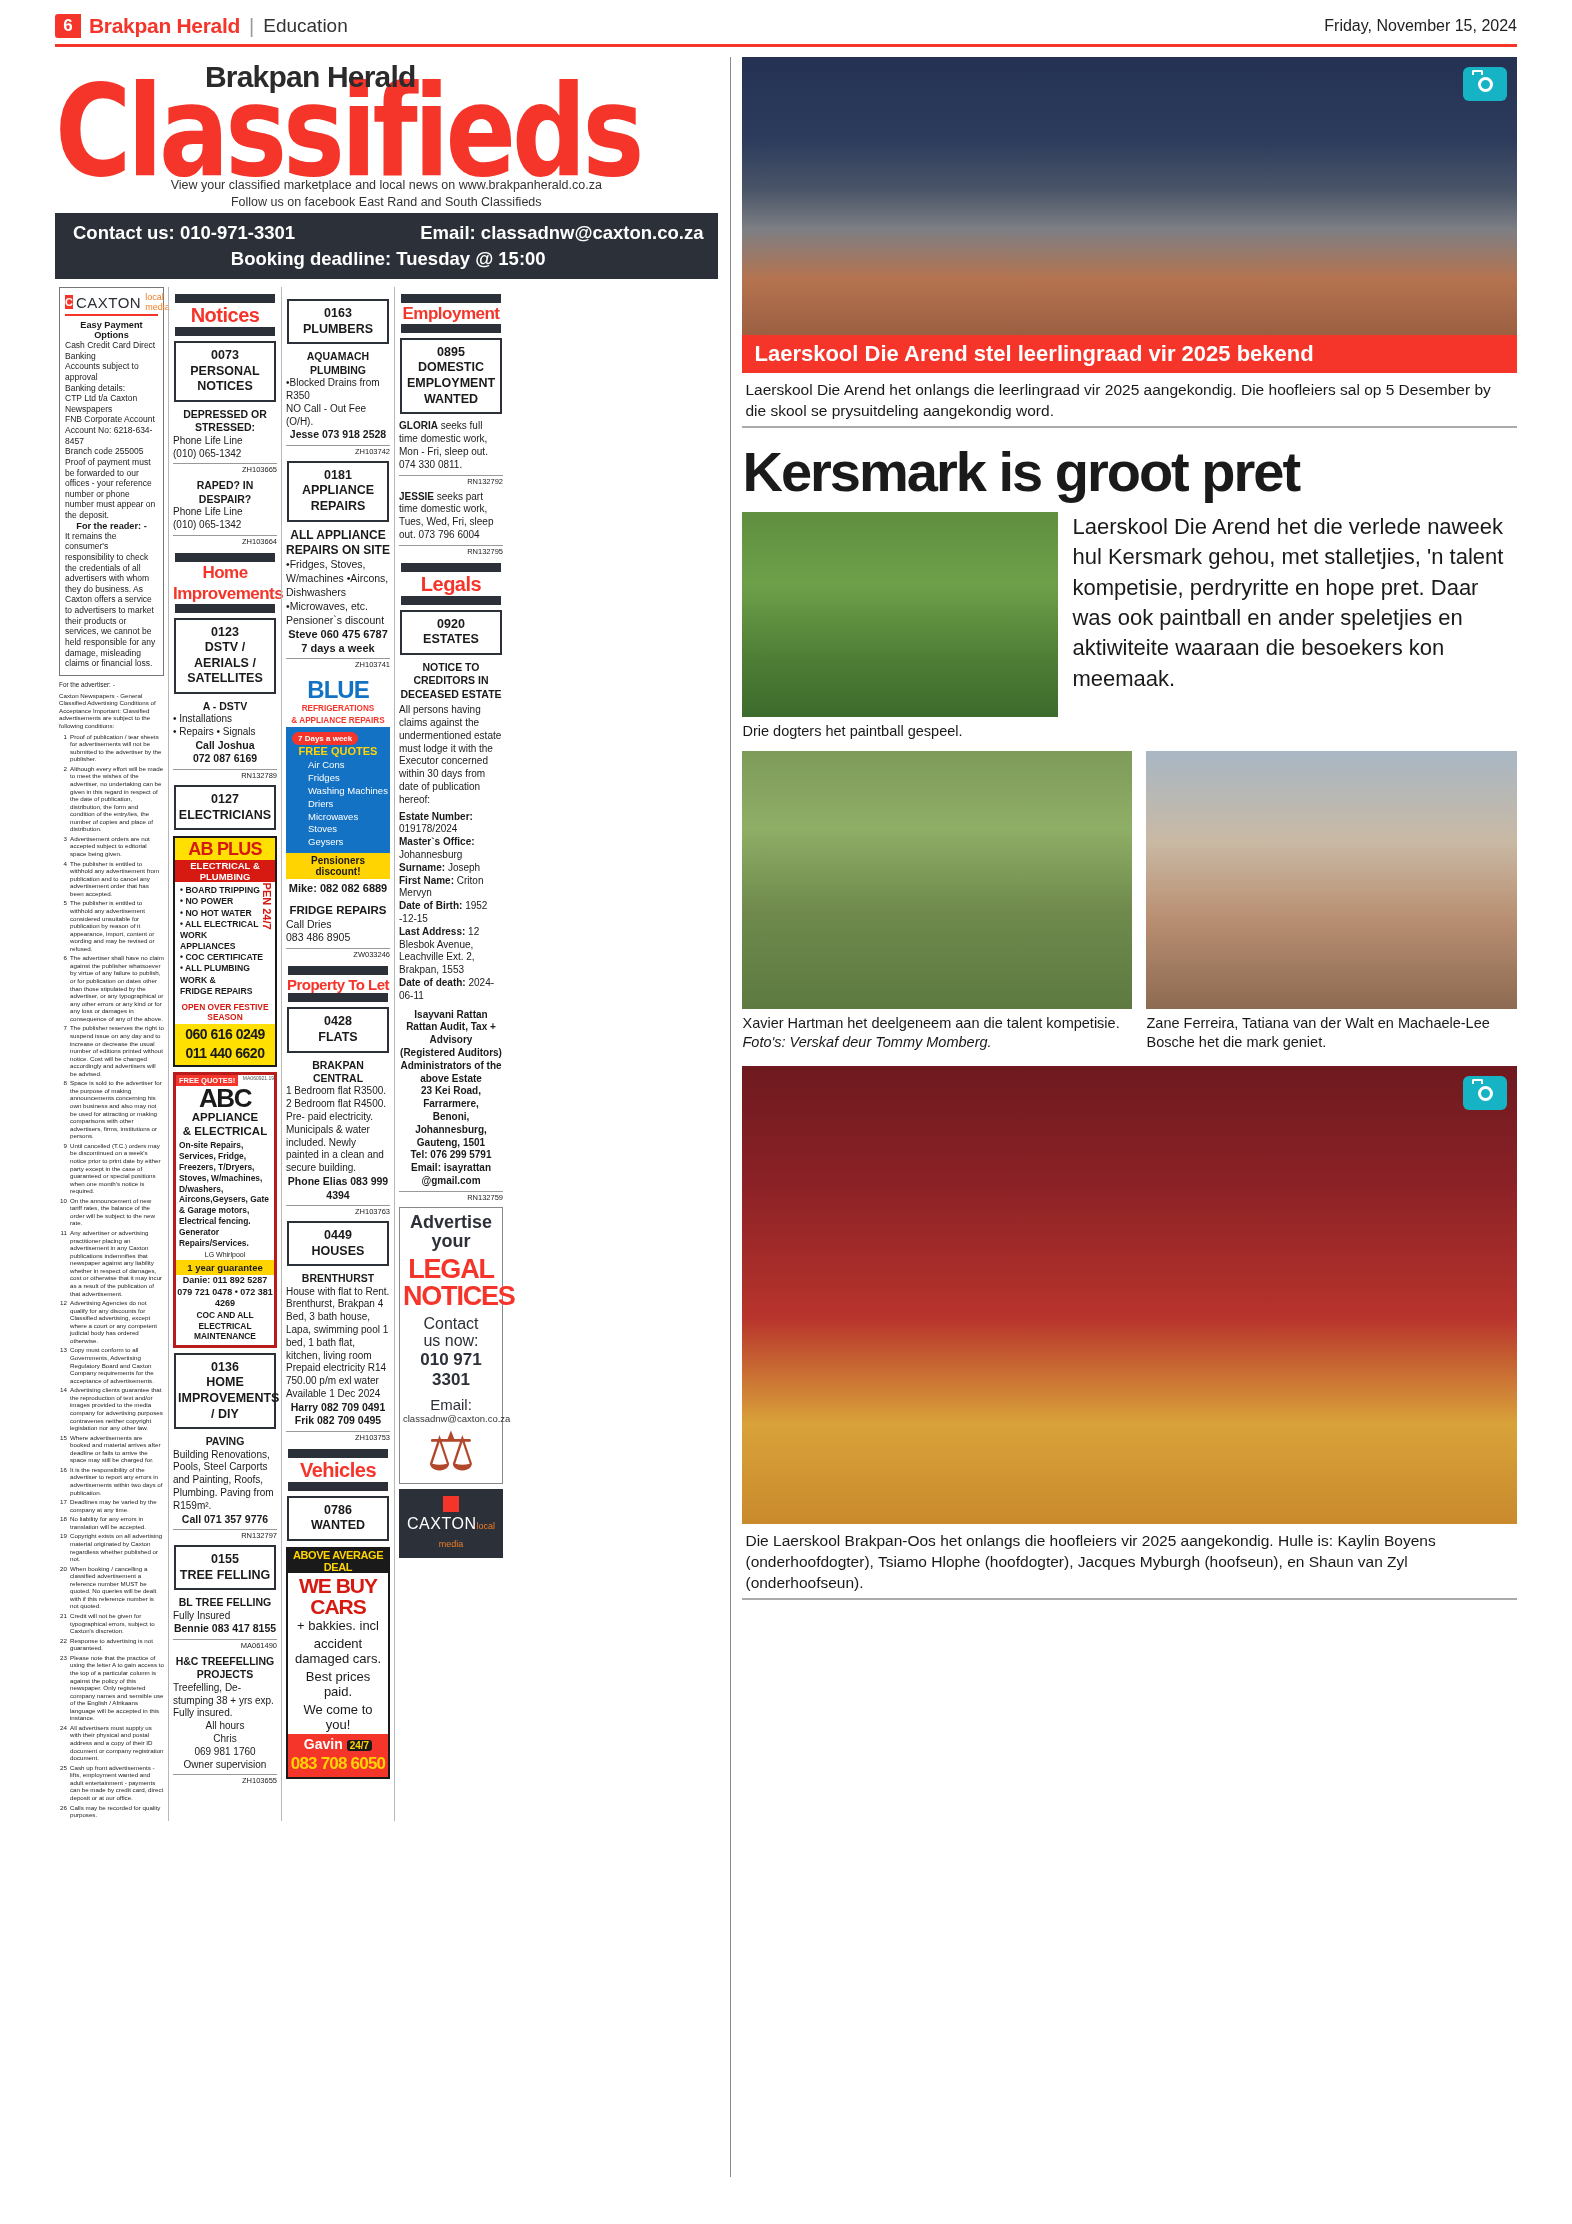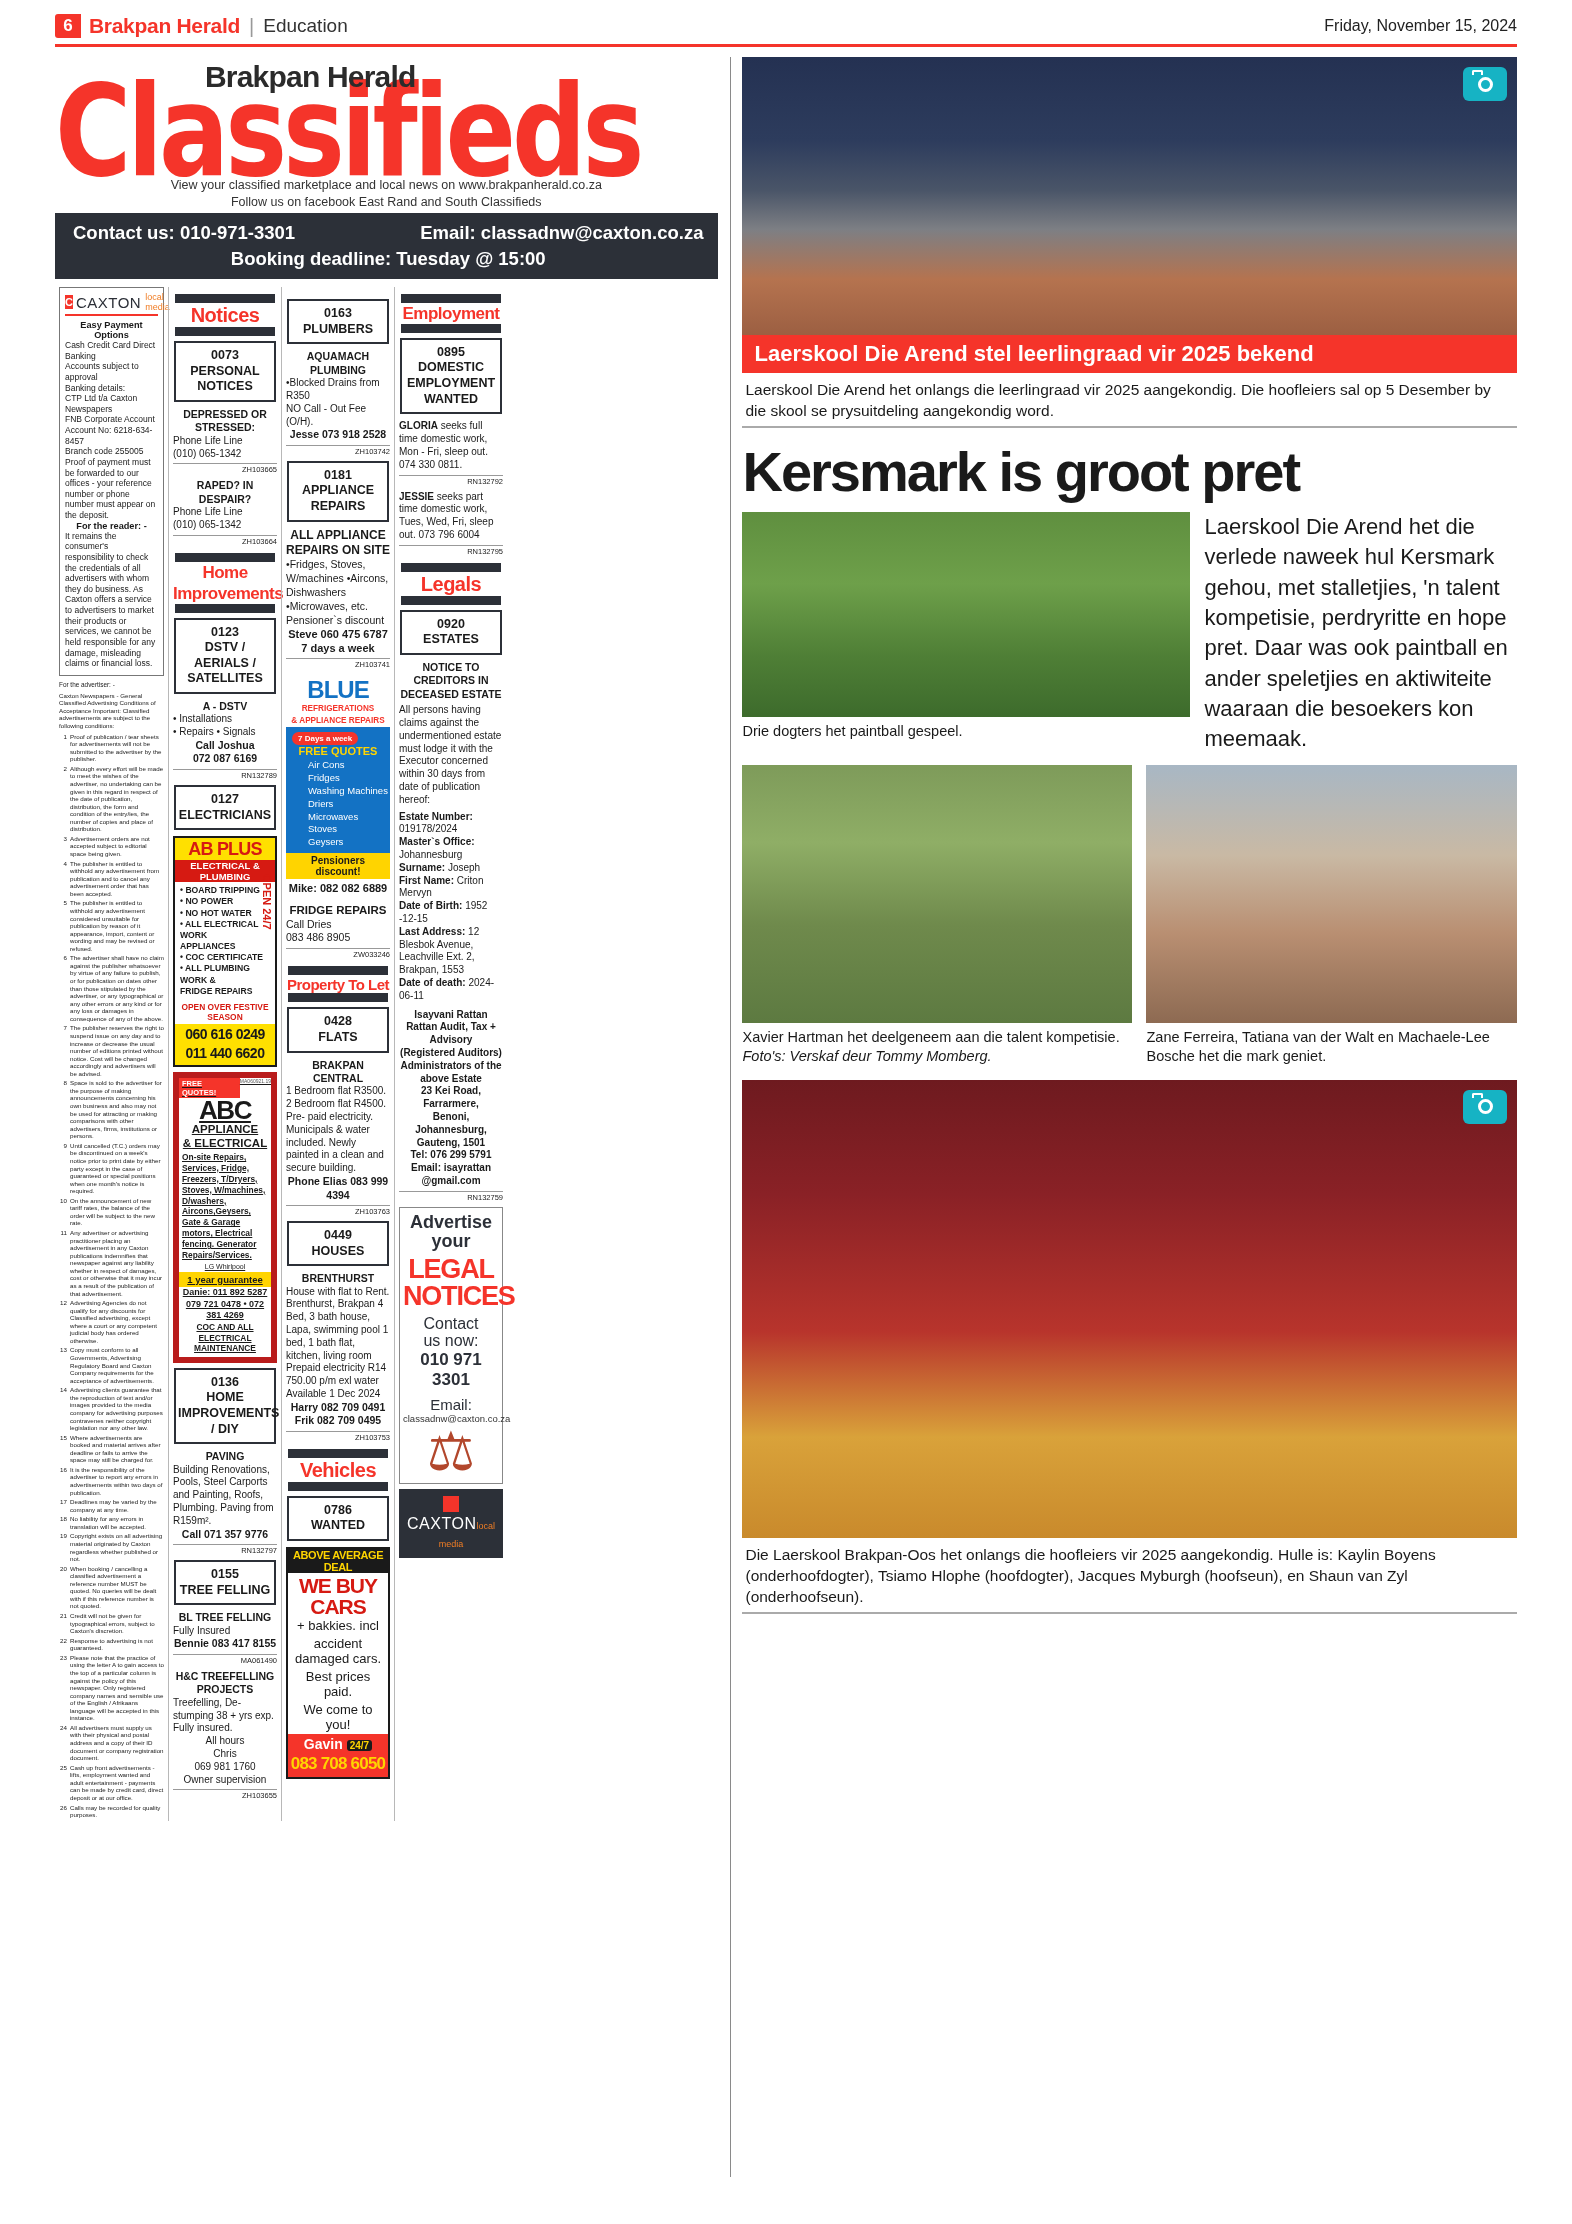--- a/index.html
+++ b/index.html
@@ -109,21 +109,21 @@
   .ab-s { background:#d61a12; color:#fff; font-weight:bold; font-size:9.5px; text-align:center; }
   .ab-list { background:#fff; font-size:8.6px; font-weight:bold; line-height:1.3; padding:3px 3px 3px 5px; }
   .ab-bot { background:#fff; color:#d61a12; font-weight:bold; font-size:8.4px; text-align:center;
      padding:2px 0; }
   .ab-phone { background:#ffe000; font-weight:bold; font-size:14px; text-align:center;
      letter-spacing:-.5px; padding:2px 0; line-height:1.25; }
   .open247 { position:absolute; right:2px; top:36px; color:#d61a12; font-weight:bold; font-size:11px;
      writing-mode:vertical-rl; }
 
   
-  .abc-ad { border:6px solid #b91c1c; margin:5px 0;text-decoration:underline; }
+  .abc-ad { border:3px solid #b91c1c; margin:5px 0; }
   .abc-fq { background:#f5342a; color:#fff; font-size:7.5px; font-weight:bold;
      padding:1px 3px; display:inline-block; }
   .abc-t { font-size:26px; font-weight:bold; text-align:center; letter-spacing:-1.5px; line-height:.95; }
   .abc-s { font-size:11.5px; font-weight:bold; text-align:center; line-height:1.1; margin-bottom:2px; }
   .abc-p { font-size:8.4px; font-weight:bold; line-height:1.3; padding:0 3px; }
   .abc-g { background:#ffd400; font-weight:bold; font-size:9.5px; text-align:center; padding:2px 0; }
   .abc-ph { font-weight:bold; font-size:9px; text-align:center; line-height:1.3; }
   .abc-coc { font-weight:bold; font-size:8.4px; text-align:center; line-height:1.25; padding-bottom:3px; }
 
   
@@ -670,21 +670,21 @@
         <div class="cam-icon">
             <span class="lens"></span>
             <span class="flash"></span>
           </div>
       </div>
       <div class="cap-red">Laerskool Die Arend stel leerlingraad vir 2025 bekend</div>
       <div class="cap-txt">Laerskool Die Arend het onlangs die leerlingraad vir 2025 aangekondig. Die hoofleiers sal op 5 Desember by die skool se prysuitdeling aangekondig word.</div>
 
       <div class="big-head">Kersmark is groot pret</div>
       <div class="art-flex">
-        <div style="width:448px">
+        <div style="width:316px">
           <div class="photo" style="height:205px;background:linear-gradient(180deg,#5f8f3f 0%,#6ea04a 35%,#4f7f36 70%,#3d6b2c 100%);"></div>
           <div class="small-cap">Drie dogters het paintball gespeel.</div>
         </div>
         <div style="flex:1" class="art-lead">Laerskool Die Arend het die verlede naweek hul Kersmark gehou, met stalletjies, 'n talent kompetisie, perdryritte en hope pret. Daar was ook paintball en ander speletjies en aktiwiteite waaraan die besoekers kon meemaak.</div>
       </div>
 
       <div class="art-flex" style="margin-top:10px">
         <div style="width:390px">
           <div class="photo" style="height:258px;background:linear-gradient(180deg,#7e9b5a 0%,#8fae66 30%,#6f8a4c 62%,#5d7a41 100%);"></div>
           <div class="small-cap">

